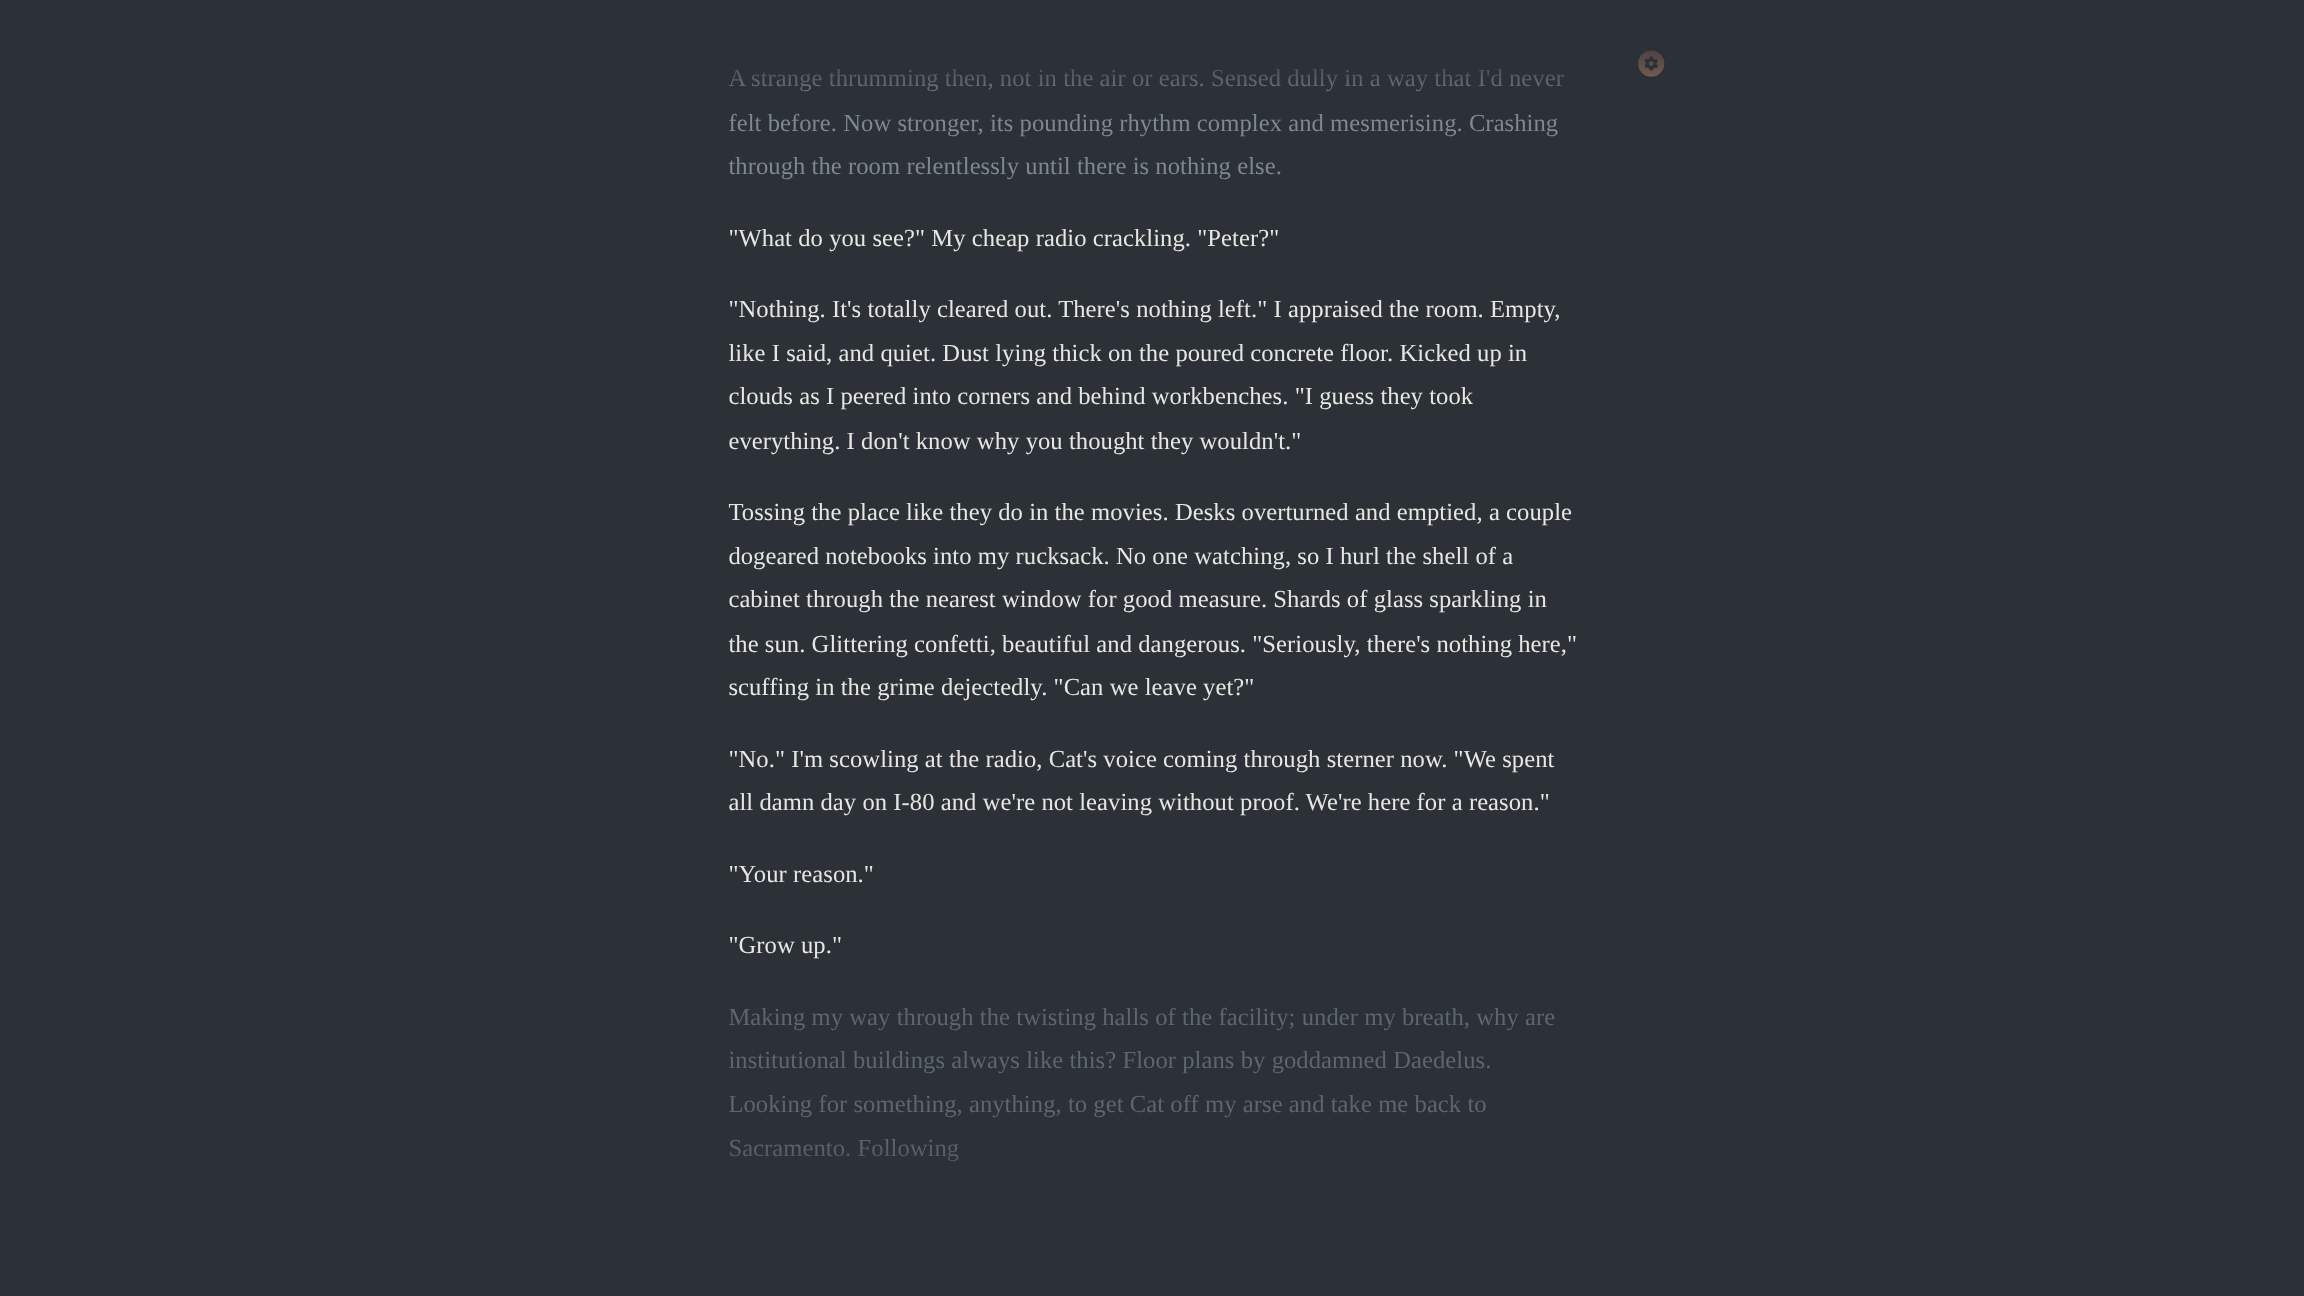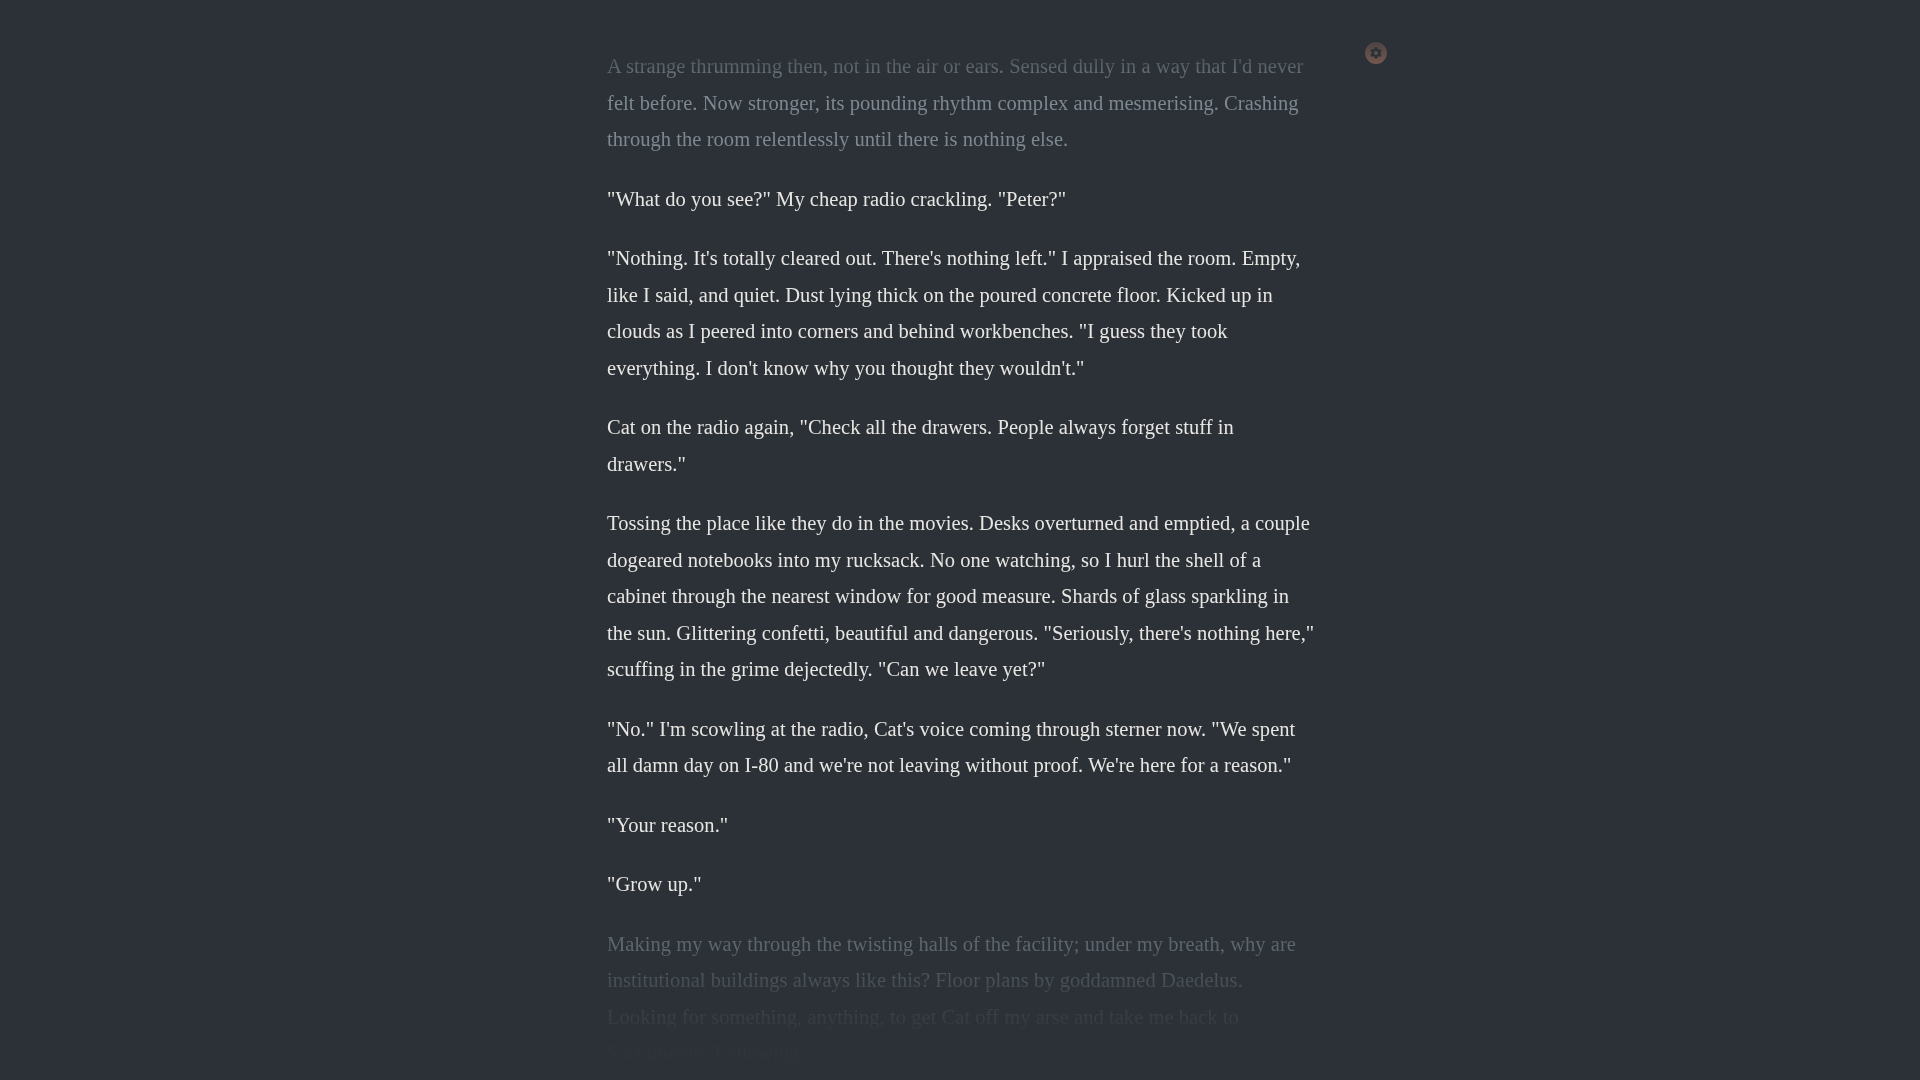--- a/index.html
+++ b/index.html
@@ -120,21 +120,20 @@
   </div>
 
   <div class="reader">
     <div class="reader-inner">
 
       <h1 class="chapter-title">Chapter One</h1>
 
       <p class="para dim-1">A strange thrumming then, not in the air or ears. Sensed dully in a way that I'd never felt before. Now stronger, its pounding rhythm complex and mesmerising. Crashing through the room relentlessly until there is nothing else.</p>
       <p class="para">"What do you see?" My cheap radio crackling. "Peter?"</p>
       <p class="para">"Nothing. It's totally cleared out. There's nothing left." I appraised the room. Empty, like I said, and quiet. Dust lying thick on the poured concrete floor. Kicked up in clouds as I peered into corners and behind workbenches. "I guess they took everything. I don't know why you thought they wouldn't."</p>
-      <p class="para">Cat on the radio again, "Check all the drawers. People always forget stuff in drawers."</p>
       <p class="para">Tossing the place like they do in the movies. Desks overturned and emptied, a couple dogeared notebooks into my rucksack. No one watching, so I hurl the shell of a cabinet through the nearest window for good measure. Shards of glass sparkling in the sun. Glittering confetti, beautiful and dangerous. "Seriously, there's nothing here," scuffing in the grime dejectedly. "Can we leave yet?"</p>
       <p class="para">"No." I'm scowling at the radio, Cat's voice coming through sterner now. "We spent all damn day on I-80 and we're not leaving without proof. We're here for a reason."</p>
       <p class="para">"Your reason."</p>
       <p class="para">"Grow up."</p>
       <p class="para dim-2">Making my way through the twisting halls of the facility; under my breath, why are institutional buildings always like this? Floor plans by goddamned Daedelus. Looking for something, anything, to get Cat off my arse and take me back to Sacramento. Following</p>
 
     </div>
   </div>
 
 </div>

